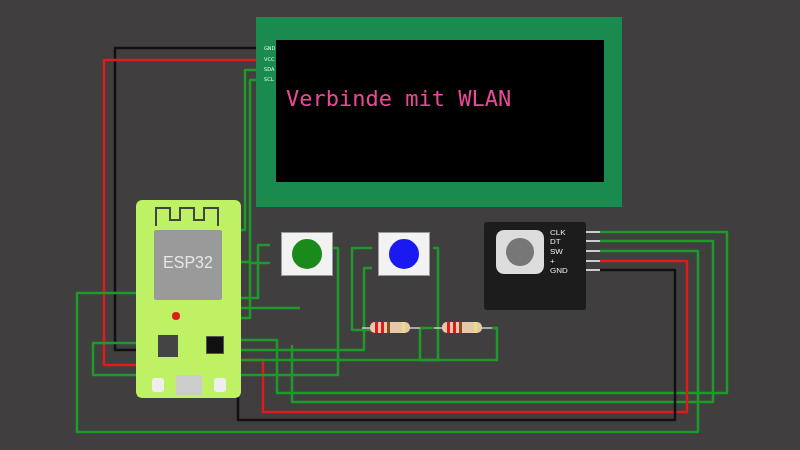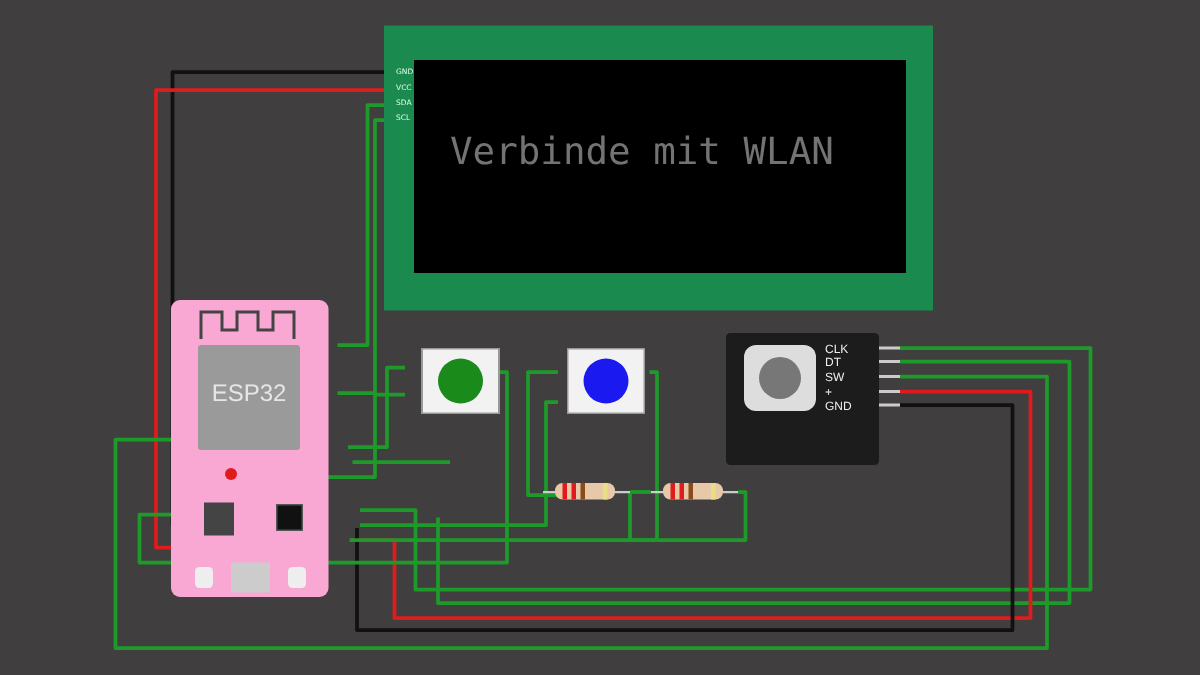--- a/index.html
+++ b/index.html
@@ -1,23 +1,23 @@
 <!DOCTYPE html>
 <html><head>
 <meta charset="utf-8">
 <style>
   html,body{margin:0;padding:0;}
   body{width:800px;height:450px;background:#403e3f;overflow:hidden;position:relative;font-family:"Liberation Sans",sans-serif;}
   .abs{position:absolute;}
   svg.wires{position:absolute;left:0;top:0;width:800px;height:450px;}
   .lcd{left:256px;top:17px;width:366px;height:190px;background:#1a8a4e;}
   .lcd-screen{position:absolute;left:20px;top:23px;width:328px;height:142px;background:#000;}
-  .lcd-text{position:absolute;left:24px;top:46px;color:#737373;font-family:"DejaVu Sans Mono",monospace;font-size:25px;letter-spacing:0px;}
+  .lcd-text{position:absolute;left:10px;top:46px;color:#ec4899;font-family:"DejaVu Sans Mono",monospace;font-size:22px;letter-spacing:0px;}
   .lcd-pin-lbl{position:absolute;left:8px;font-size:5px;color:#dfe;font-family:"DejaVu Sans",sans-serif;}
-  .esp{left:114px;top:200px;width:105px;height:198px;background:#f9a8d4;border-radius:6px;}
+  .esp{left:136px;top:200px;width:105px;height:198px;background:#bef264;border-radius:6px;}
   .esp-chip{position:absolute;left:18px;top:30px;width:68px;height:70px;background:#9a9a9a;border-radius:2px;}
   .esp-label{position:absolute;left:0;right:0;top:24px;text-align:center;color:#e6e6e6;font-size:16px;}
   .btn-body{width:50px;height:42px;background:#f2f2f2;border:1px solid #999;}
   .btn-cap{position:absolute;left:10px;top:6px;width:30px;height:30px;border-radius:50%;}
   .rot{left:484px;top:222px;width:102px;height:88px;background:#1c1c1c;border-radius:3px;}
   .rot-lbl{position:absolute;left:66px;font-size:8px;color:#eee;}
 </style>
 </head>
 <body>
 

